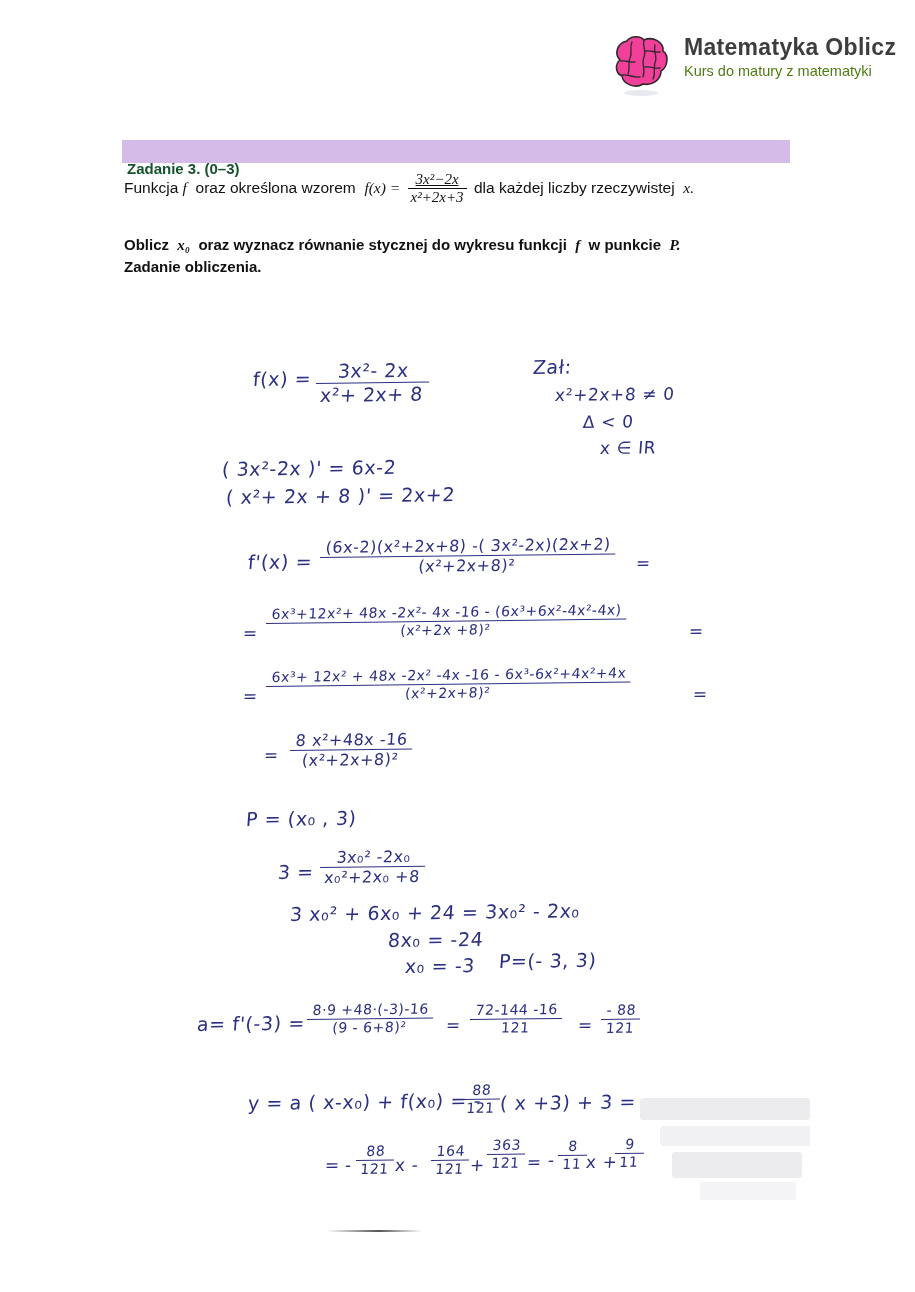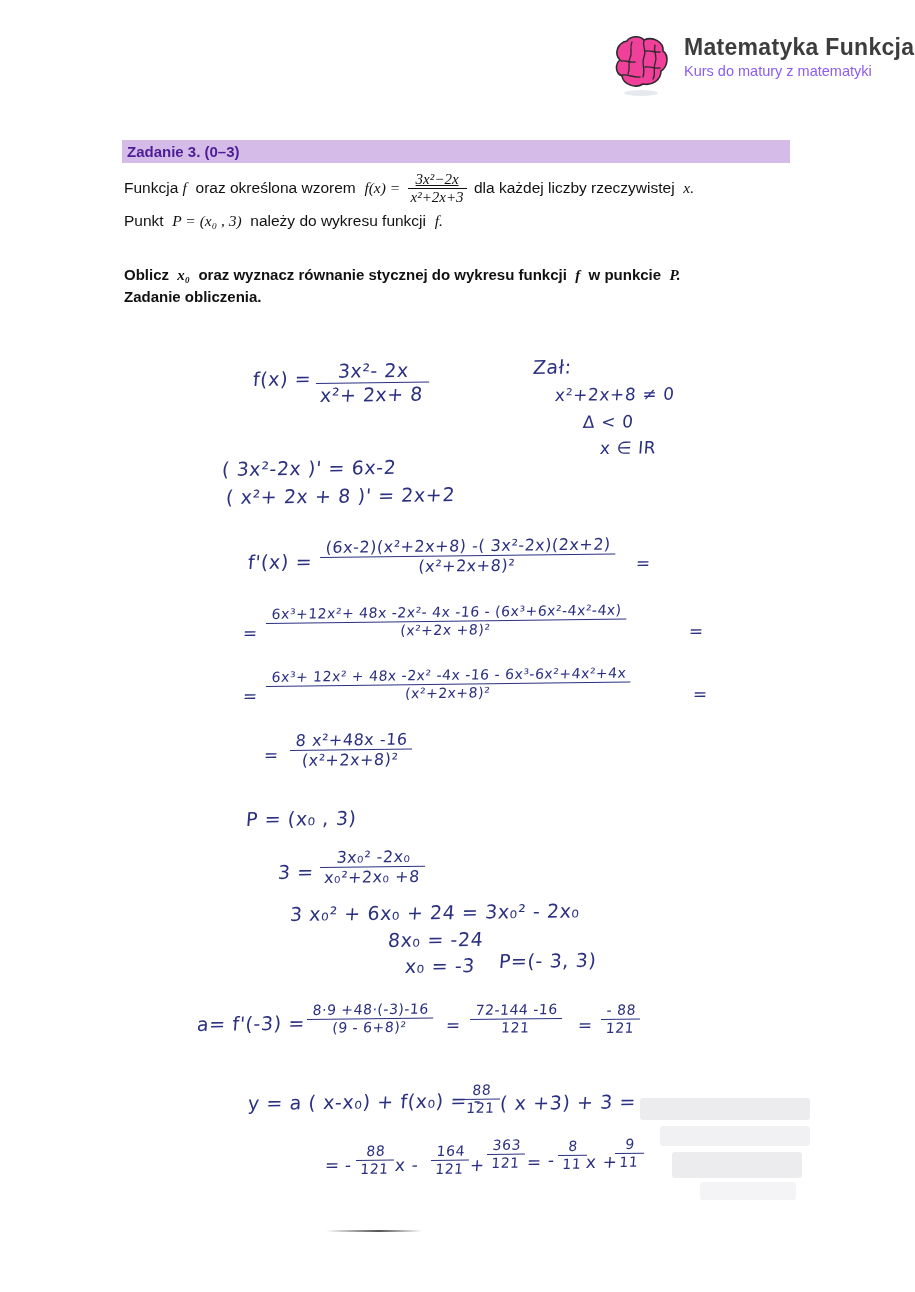--- a/index.html
+++ b/index.html
@@ -38,42 +38,42 @@
   .brand-title {
     font-size: 23px;
     font-weight: bold;
     color: #3d3d3d;
     letter-spacing: 0.3px;
     line-height: 26px;
     white-space: nowrap;
   }
   .brand-sub {
     font-size: 14.5px;
-    color: #8b5cf6;
+    color: #4d7c0f;
     line-height: 19px;
     white-space: nowrap;
     margin-top: 2px;
   }
 
   
   .task-bar {
     position: absolute;
     left: 122px;
     top: 140px;
     width: 668px;
     height: 23px;
     background: #d5bce8;
   }
   .task-bar-label {
     position: absolute;
     left: 5px;
-    top: 3px;
+    top: 20px;
     font-size: 15px;
     font-weight: bold;
-    color: #4c1d95;
+    color: #14532d;
     white-space: nowrap;
   }
 
   
   .statement {
     position: absolute;
     left: 124px;
     top: 172px;
     width: 700px;
     color: #111;
@@ -175,21 +175,21 @@
         <path d="M36 8 C34 15, 39 18, 36 25 C33 32, 38 37, 35 45"></path>
         <path d="M47 13 C45 20, 50 24, 47 31 C45 37, 48 42, 45 47"></path>
         <path d="M13 29 C19 28, 21 31, 27 30"></path>
         <path d="M14 43 C21 42, 25 46, 32 45"></path>
         <path d="M38 19 C43 18, 47 21, 52 20"></path>
         <path d="M37 35 C43 34, 47 37, 52 36"></path>
       </g>
     </svg>
   </div>
   <div class="brand-text">
-    <div class="brand-title">Matematyka Funkcja</div>
+    <div class="brand-title">Matematyka Oblicz</div>
     <div class="brand-sub">Kurs do matury z matematyki</div>
   </div>
 </div>
 
 <div class="task-bar">
   <div class="task-bar-label">Zadanie 3. (0–3)</div>
 </div>
 
 <div class="statement">
 
@@ -199,26 +199,20 @@
     <span>oraz określona wzorem</span>&nbsp;
     <span class="mi">f(x) =</span>
     <span class="frac">
       <span class="num mi">3x²−2x</span>
       <span class="den mi">x²+2x+3</span>
     </span>
     <span>dla każdej liczby rzeczywistej</span>&nbsp;
     <span class="mi">x.</span>
   </div>
 
-  <div class="line l2">
-    <span>Punkt</span>&nbsp;
-    <span class="mi">P = (x₀ , 3)</span>&nbsp;
-    <span>należy do wykresu funkcji</span>&nbsp;
-    <span class="mi">f.</span>
-  </div>
 
   <div class="gap"></div>
 
   <div class="line bold-ask">
     <span>Oblicz</span>&nbsp;
     <span class="mi">x₀</span>&nbsp;
     <span>oraz wyznacz równanie stycznej do wykresu funkcji</span>&nbsp;
     <span class="mi">f</span>&nbsp;
     <span>w punkcie</span>&nbsp;
     <span class="mi">P.</span>

